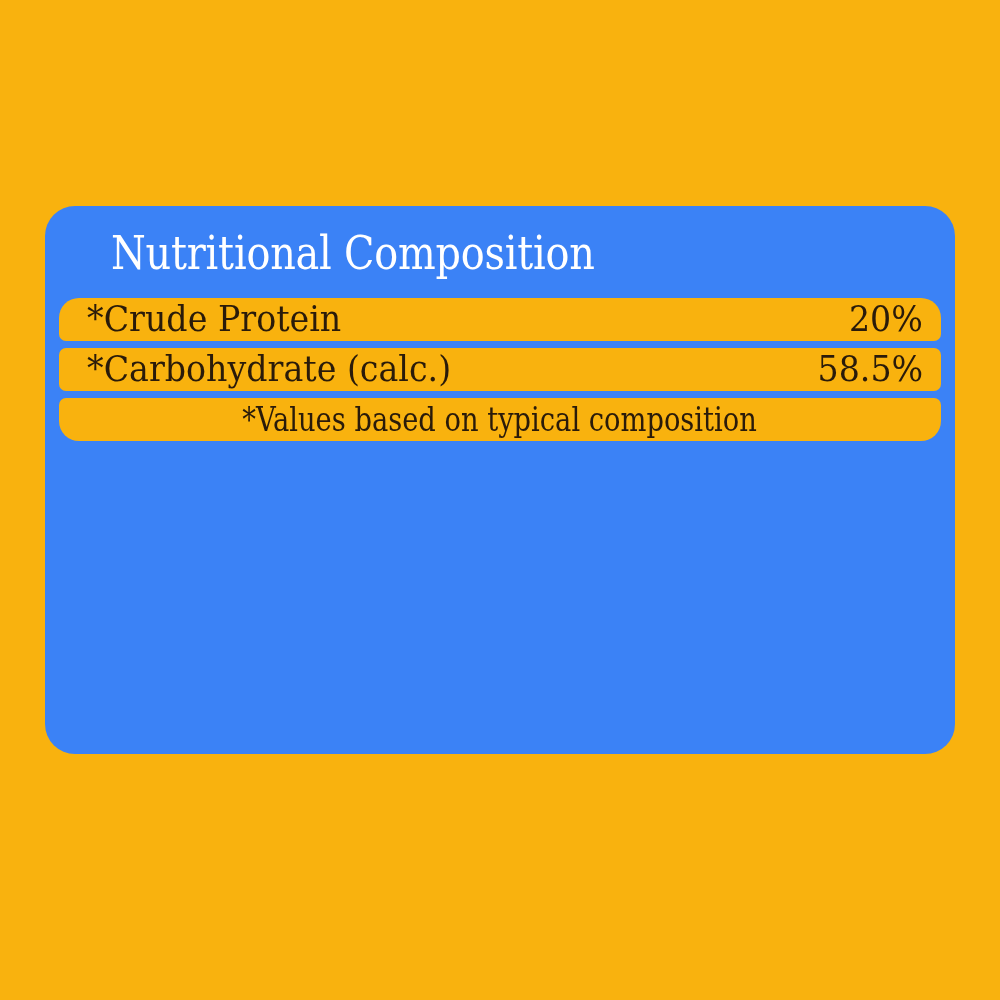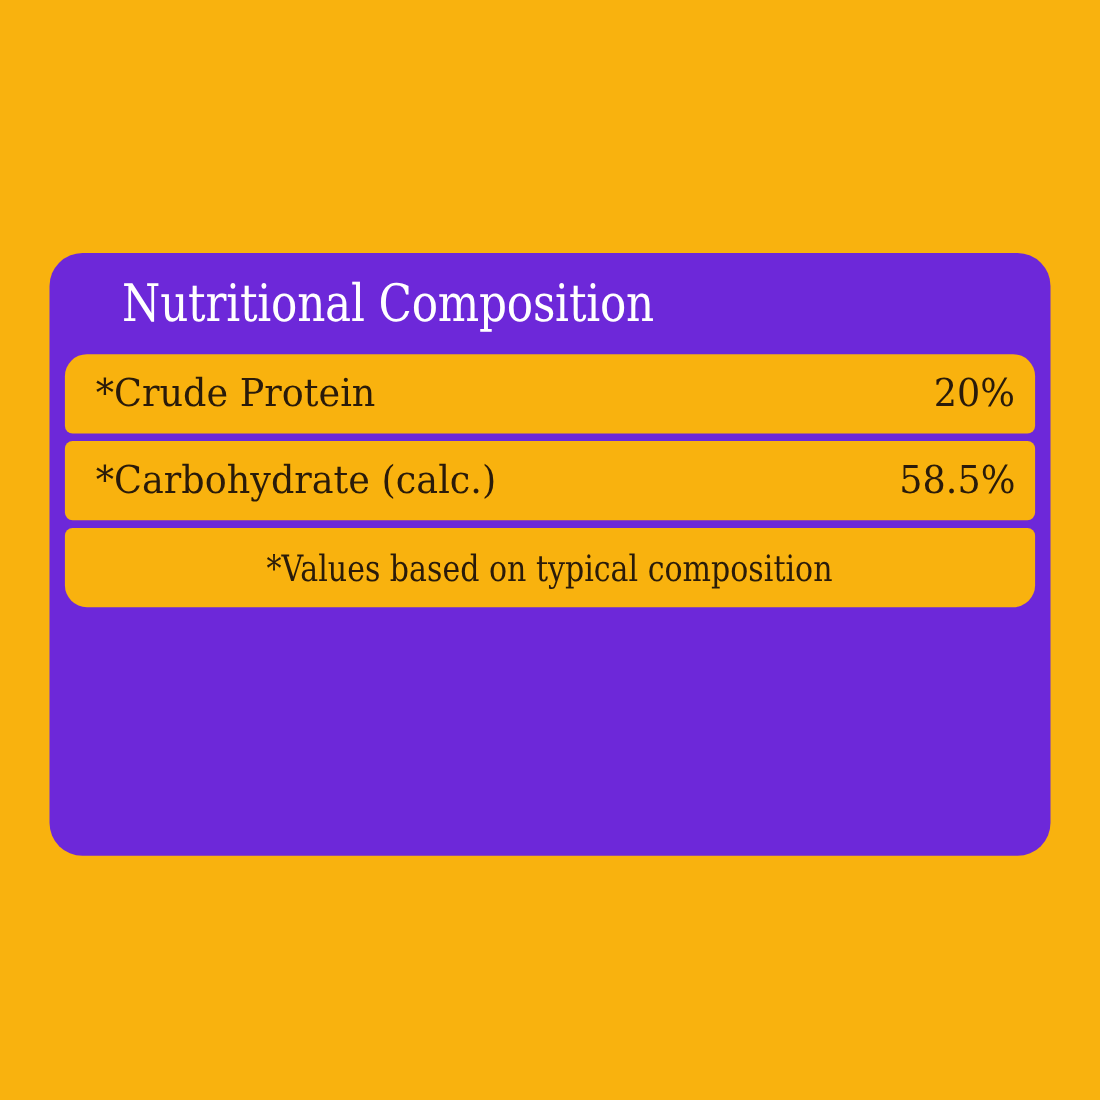--- a/index.html
+++ b/index.html
@@ -20,24 +20,24 @@
     position: relative;
     width: 1000px;
     height: 1000px;
     background: #f9b20e;
   }
 
   
   .card {
     position: absolute;
     left: 45px;
-    top: 230px;
+    top: 206px;
     width: 910px;
     height: 548px;
-    background: #6d28d9;
+    background: #3b82f6;
     border-radius: 30px;
     box-sizing: border-box;
     text-decoration: underline;
   }
 
   
   .card-header {
     position: absolute;
     left: 0;
     top: 0;
@@ -66,21 +66,21 @@
     left: 14px;
     top: 92px;
     width: 882px;          
     height: 442px;         
   }
 
   .row {
     position: relative;
     box-sizing: border-box;
     background: #f9b20e;
-    height: 72px;
+    height: 43px;
     border-radius: 7px;
     margin-bottom: 7px;
     display: flex;
     align-items: center;
     justify-content: space-between;
     padding: 0 18px 0 28px;
     color: #2a1b0a;
     overflow: hidden;
   }
   .row:last-child { margin-bottom: 0; }

